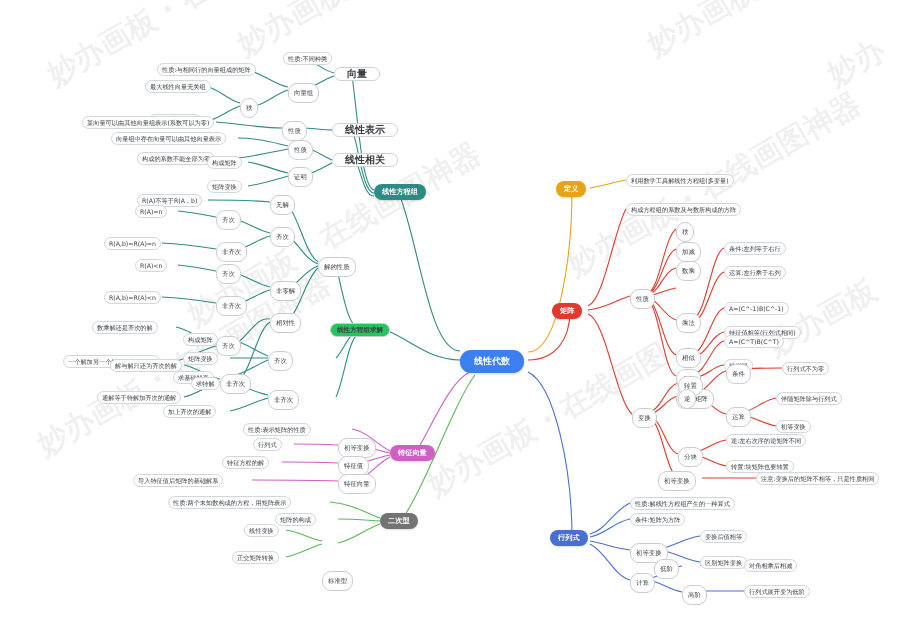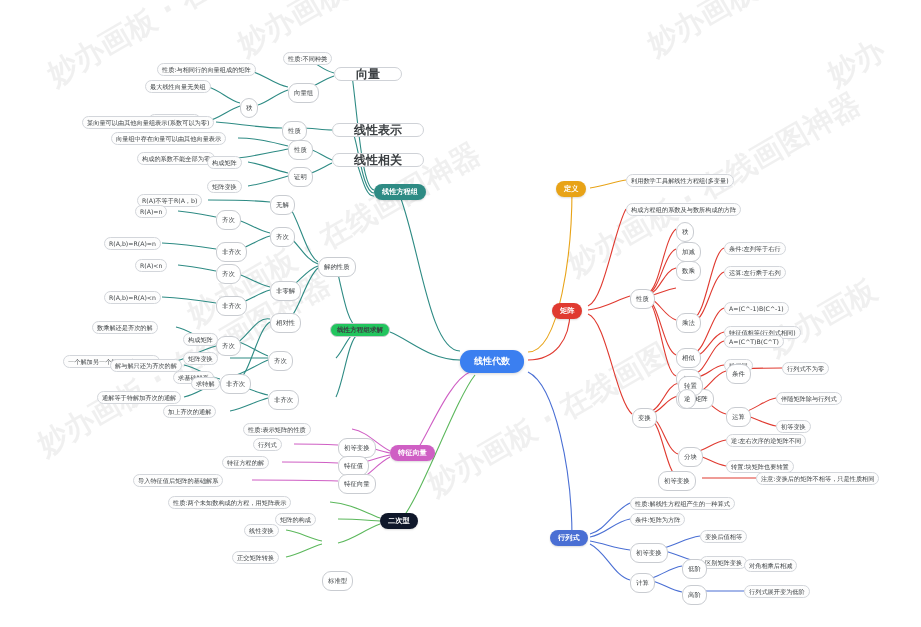--- a/index.html
+++ b/index.html
@@ -38,27 +38,27 @@
     font-size:9px;font-weight:bold;height:23px;padding:0 14px;
     box-shadow:0 1px 3px rgba(0,0,0,.16);
   }
   .cat{
     color:#fff;border-radius:9px;font-size:7.2px;font-weight:bold;
     height:16px;padding:0 8px;box-shadow:0 1px 2px rgba(0,0,0,.14);
   }
   .cat.teal{background:#2e8b84;}
   .cat.teal2{background:#2e8b84;}
   .cat.pink{background:#cf5fc4;}
-  .cat.green{background:#0f172a;border-radius:8px;}
+  .cat.green{background:#737373;border-radius:8px;}
   .cat.orange{background:#e8a317;}
   .cat.red{background:#e03a30;}
   .cat.blue{background:#4a6fd4;}
   .sub{
     border:1px solid #cfd2d7;background:#fff;border-radius:9px;
-    color:#3c4043;font-size:12px;font-weight:bold;padding:0 21px;height:14px;line-height:14px;
+    color:#3c4043;font-size:10px;font-weight:bold;padding:0 12px;height:14px;line-height:14px;
   }
 </style>
 </head>
 <body>
 
 <div id="canvas">
 
   <div class="wm" style="left:40px;top:60px;">妙办画板 · 在线画图神器</div>
   <div class="wm" style="left:230px;top:30px;">妙办画板 · 在线画图神器</div>
   <div class="wm" style="left:640px;top:30px;">妙办画板 · 在线</div>
@@ -331,18 +331,18 @@
   <div class="node mid" style="left:658px;top:471px;">初等变换</div>
   <div class="node leaf" style="left:756px;top:472px;">注意:变换后的矩阵不相等，只是性质相同</div>
 
   <div class="node cat blue" style="left:550px;top:530px;">行列式</div>
   <div class="node leaf" style="left:630px;top:497px;">性质:解线性方程组产生的一种算式</div>
   <div class="node leaf" style="left:630px;top:513px;">条件:矩阵为方阵</div>
   <div class="node mid" style="left:630px;top:543px;">初等变换</div>
   <div class="node leaf" style="left:700px;top:530px;">变换后值相等</div>
   <div class="node leaf" style="left:700px;top:556px;">区别矩阵变换</div>
   <div class="node mid" style="left:630px;top:573px;">计算</div>
-  <div class="node mid" style="left:682px;top:559px;">低阶</div>
+  <div class="node mid" style="left:654px;top:559px;">低阶</div>
   <div class="node leaf" style="left:744px;top:559px;">对角相乘后相减</div>
   <div class="node mid" style="left:682px;top:585px;">高阶</div>
   <div class="node leaf" style="left:744px;top:585px;">行列式展开变为低阶</div>
 
 </div>
 
 </body></html>

